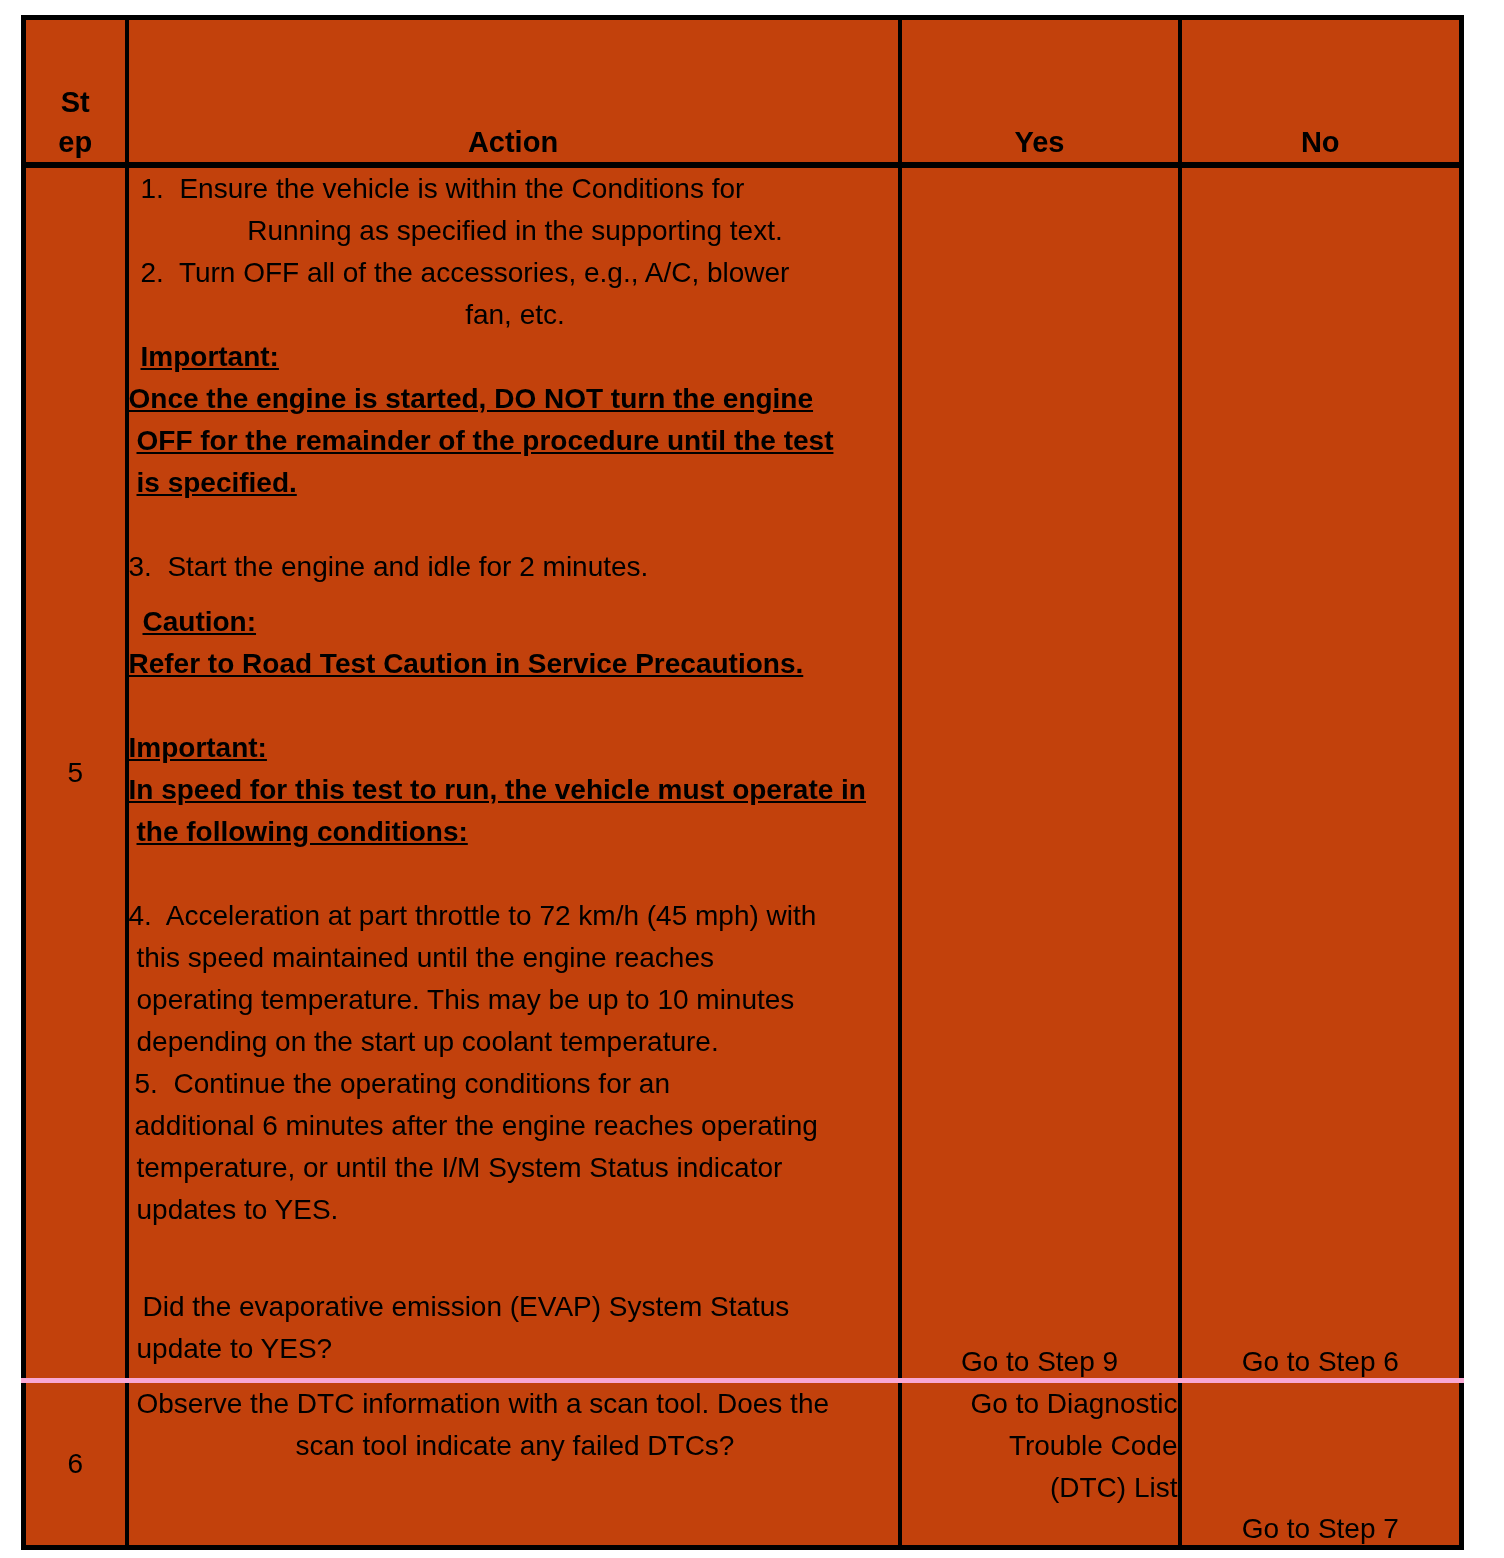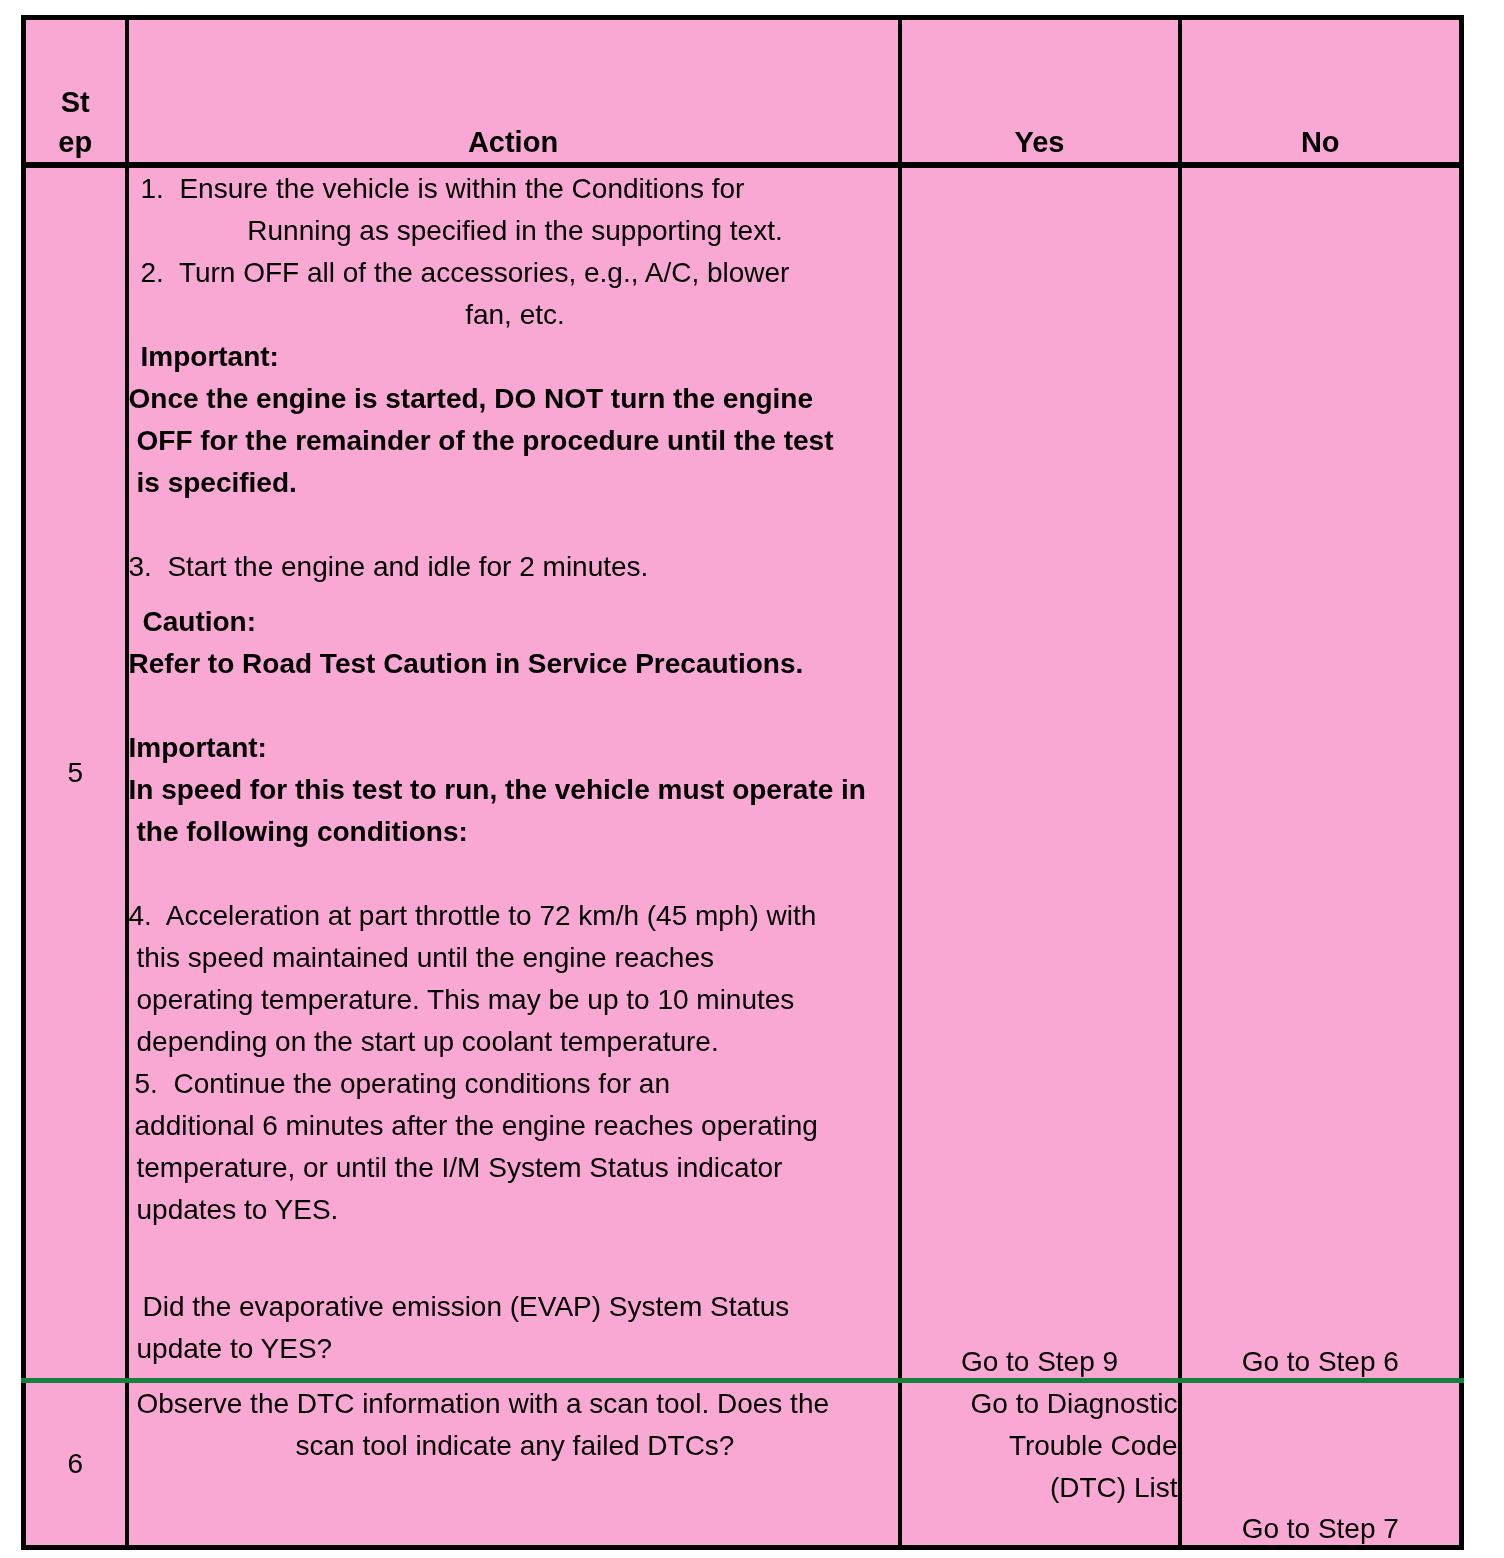--- a/index.html
+++ b/index.html
@@ -9,47 +9,47 @@
     color: #000000;
     font-family: "Liberation Sans", sans-serif;
     position: relative;
   }
   table.proc {
     position: absolute;
     left: 21px; top: 15px;
     width: 1438px;
     border-collapse: collapse;
     table-layout: fixed;
-    background: #f9a8d4;
+    background: #c2410c;
   }
   table.proc { border: 5px solid #000; }
   table.proc th, table.proc td { border: 4px solid #000; padding: 0; }
   table.proc thead th { border-bottom: 6px solid #000; }
-  table.proc tr.row-5 td { border-bottom: 5px solid #15803d; }
+  table.proc tr.row-5 td { border-bottom: 5px solid #f9a8d4; }
 
   thead tr { height: 147px; }
   tr.row-5 { height: 1216px; }
   tr.row-6 { height: 167px; }
 
   th {
     font-size: 29px; font-weight: bold;
     vertical-align: bottom; text-align: center;
     padding-bottom: 16px; line-height: 40px;
   }
   th .hline { display: block; }
 
   td { font-size: 28px; }
 
   .step-cell { text-align: center; vertical-align: middle; }
 
   .action-cell { vertical-align: top; padding: 18px 6px 0 0; }
   .action-cell-6 { vertical-align: top; padding: 24px 6px 0 0; }
 
   .line { line-height: 42px; min-height: 42px; white-space: pre-wrap; }
-  .b { font-weight: bold; }
+  .b { font-weight: bold; text-decoration: underline; }
   .i0  { padding-left: 0; }
   .i4  { padding-left: 4px; text-align: center; }
   .i6  { padding-left: 6px; }
   .i8  { padding-left: 8px; }
   .i12 { padding-left: 12px; }
   .i14 { padding-left: 14px; margin-top: 13px; }
 
   .yes-cell-5, .no-cell-5 {
     vertical-align: bottom; text-align: center; padding-bottom: 18px;
   }

